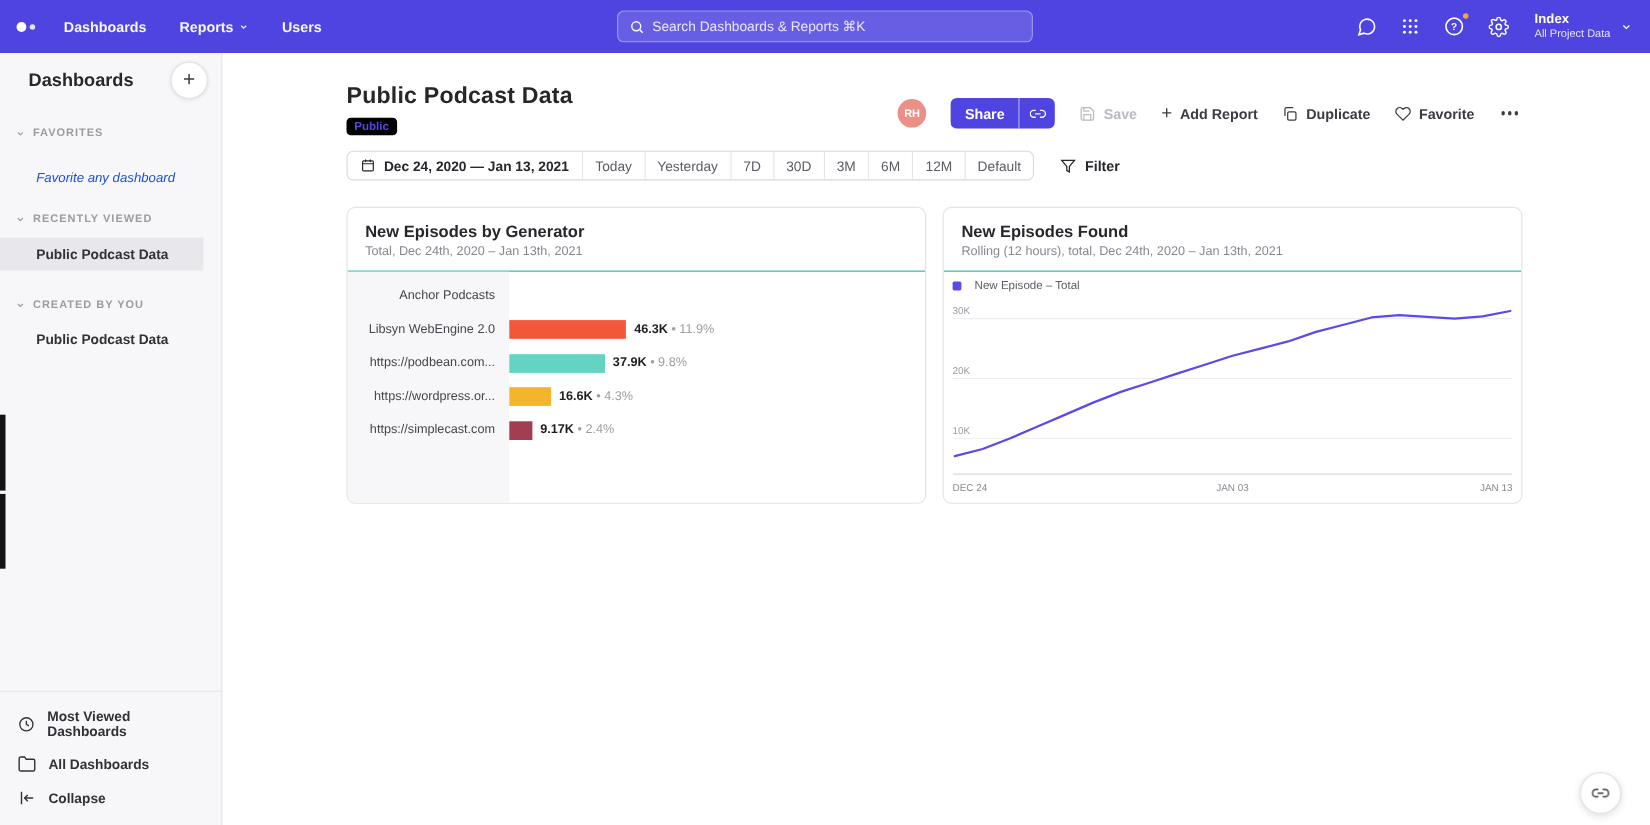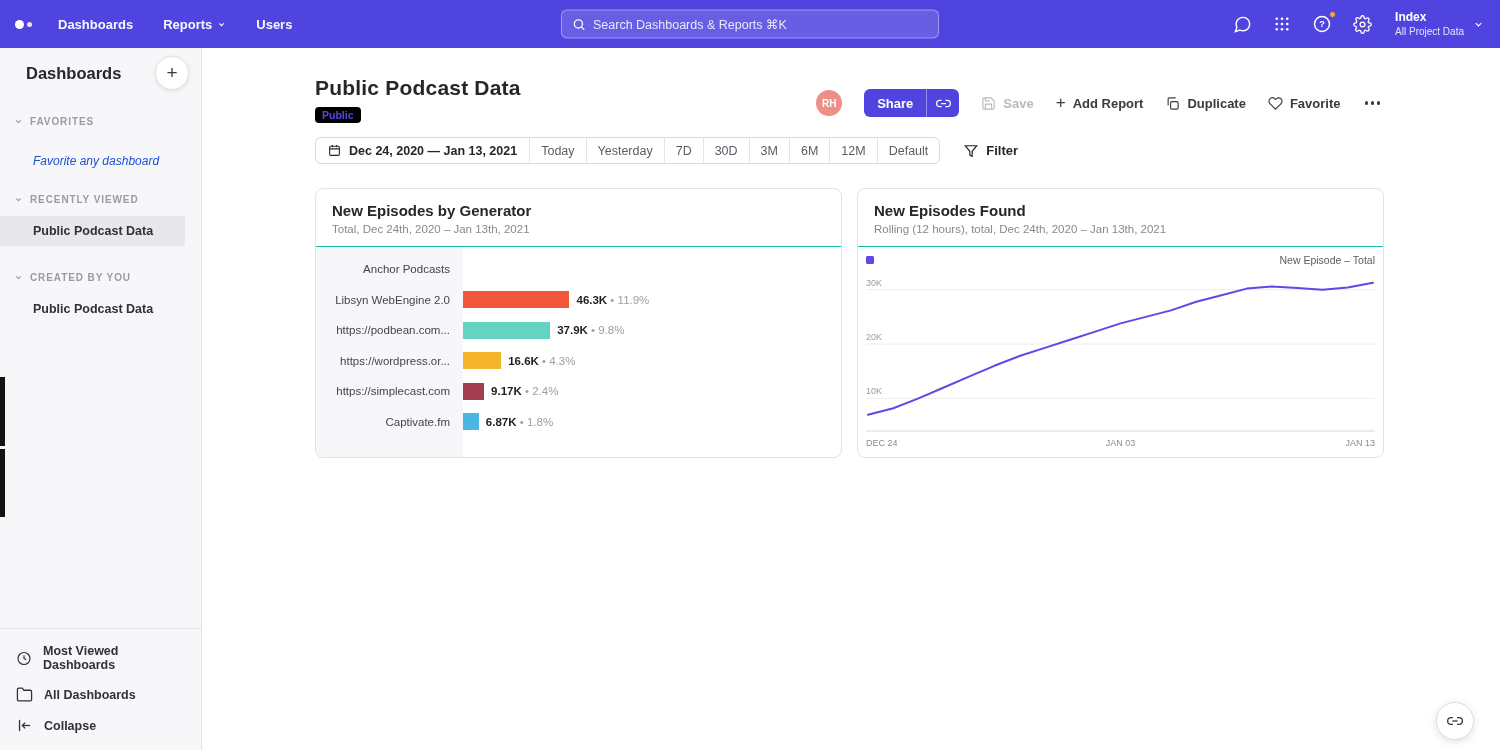--- a/index.html
+++ b/index.html
@@ -70,21 +70,21 @@
   .bar-row{position:relative;display:flex;align-items:center;height:30.5px;}
   .bar-cat{width:147px;padding-right:13px;text-align:right;font-size:11.5px;color:#44444c;flex:0 0 auto;white-space:nowrap;overflow:hidden;}
   .bar-track{flex:1;display:flex;align-items:center;position:relative;padding-right:10px;}
   .bar{height:17px;position:relative;flex:0 0 auto;}
   .bar-val{font-size:11.5px;color:#9d9da5;white-space:nowrap;margin-left:7px;}
   .bar-val b{color:#1d1d22;font-weight:700;}
   .bar-val.inside{position:absolute;right:8px;top:50%;transform:translateY(-50%);margin:0;color:rgba(255,255,255,.8);}
   .bar-val.inside b{color:#fff;}
 
   .line-body{flex:1;display:flex;flex-direction:column;padding:0 8px;}
-  .legend{display:flex;align-items:center;justify-content:space-between;gap:12px;font-size:10.5px;color:#5c5c64;margin:7px 0 2px;}
+  .legend{display:flex;align-items:center;justify-content:flex-start;gap:12px;font-size:10.5px;color:#5c5c64;margin:7px 0 2px;}
   .legend-swatch{width:8px;height:8px;background:#5b4ae8;border-radius:1.5px;}
 
   .fab{position:fixed;right:26px;bottom:10px;width:38px;height:38px;border-radius:50%;background:#fff;border:1px solid #dcdce1;box-shadow:0 2px 8px rgba(0,0,0,.12);display:flex;align-items:center;justify-content:center;color:#3a3a42;z-index:20;}
   .edge-strip{position:fixed;left:0;width:5px;background:#131313;z-index:30;}
 </style>
 </head>
 <body>
 
 <header class="topbar">
   <div class="tb-left">
@@ -319,27 +319,20 @@
             <div class="bar-track">
               <div class="bar" style="width: 10.375%; background: rgb(244, 181, 44);"></div>
               <div class="bar-val"><b>16.6K</b><span> • 4.3%</span></div>
             </div>
           </div>
           <div class="bar-row">
             <div class="bar-cat">https://simplecast.com</div>
             <div class="bar-track">
               <div class="bar" style="width: 5.73125%; background: rgb(162, 61, 82);"></div>
               <div class="bar-val"><b>9.17K</b><span> • 2.4%</span></div>
-            </div>
-          </div>
-          <div class="bar-row">
-            <div class="bar-cat">Captivate.fm</div>
-            <div class="bar-track">
-              <div class="bar" style="width: 4.29375%; background: rgb(77, 180, 230);"></div>
-              <div class="bar-val"><b>6.87K</b><span> • 1.8%</span></div>
             </div>
           </div>
         </div>
     </section>
 
     <section class="card">
       <div class="card-head">
         <h3 class="card-title">New Episodes Found</h3>
         <div class="card-sub">Rolling (12 hours), total, Dec 24th, 2020 – Jan 13th, 2021</div>
       </div>

